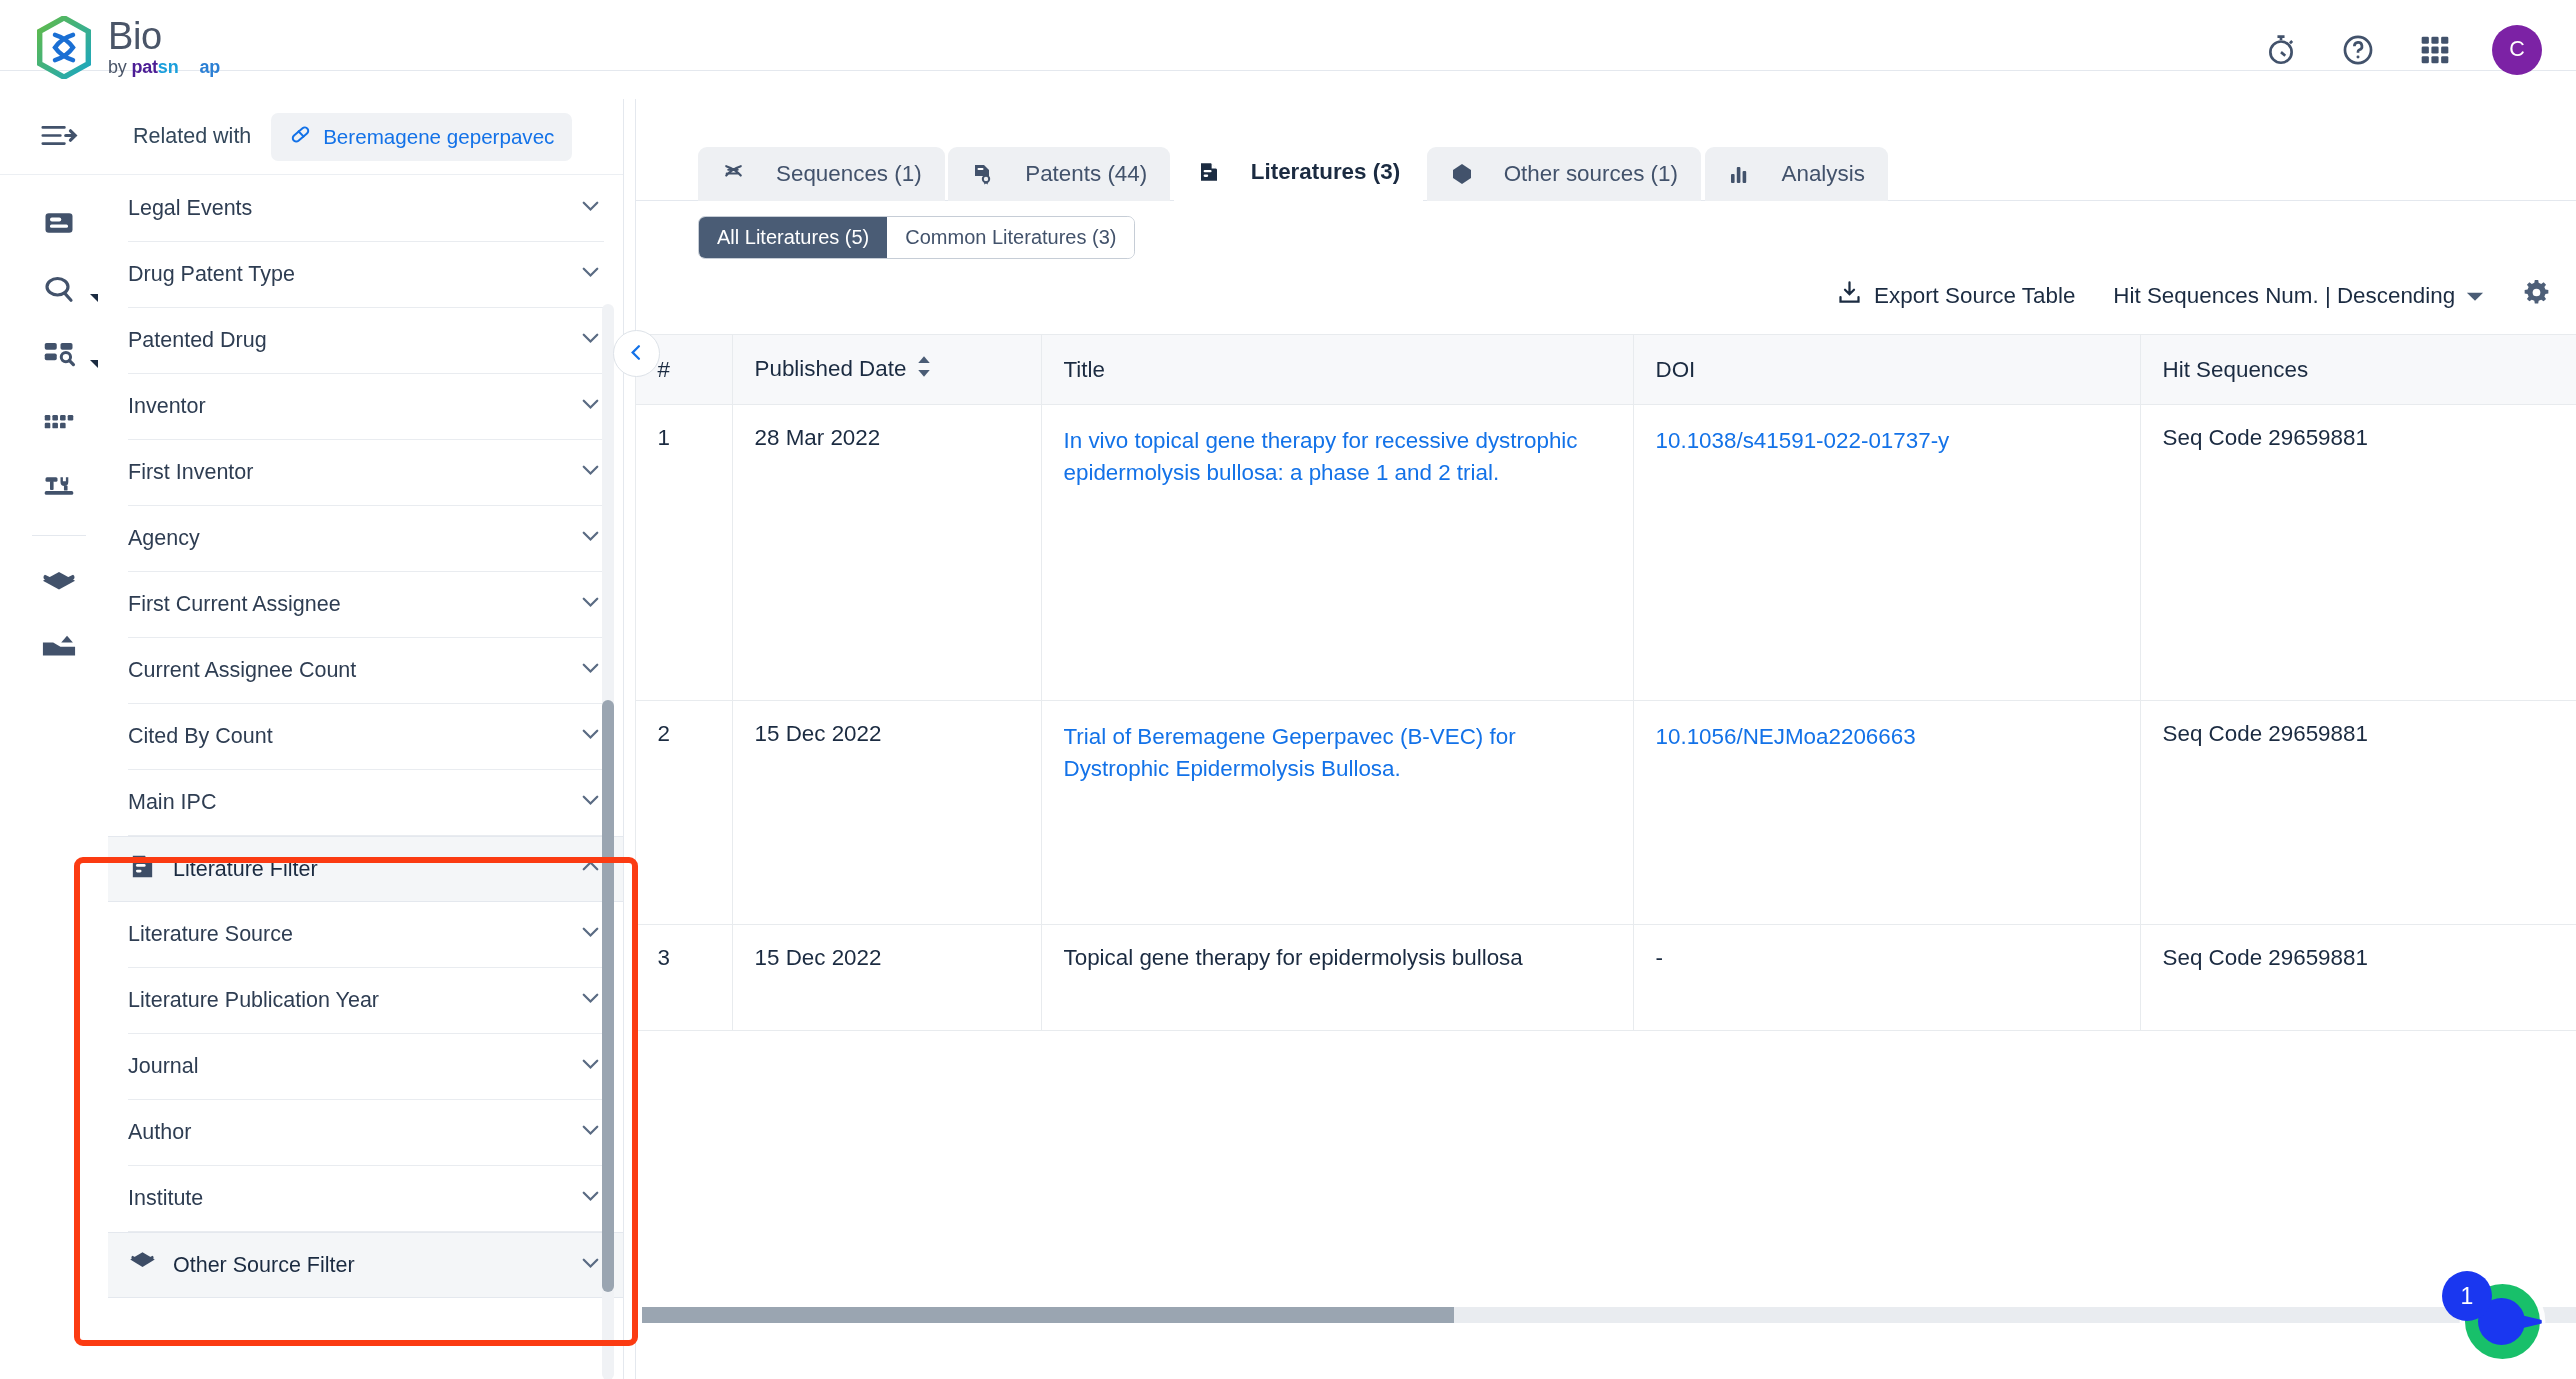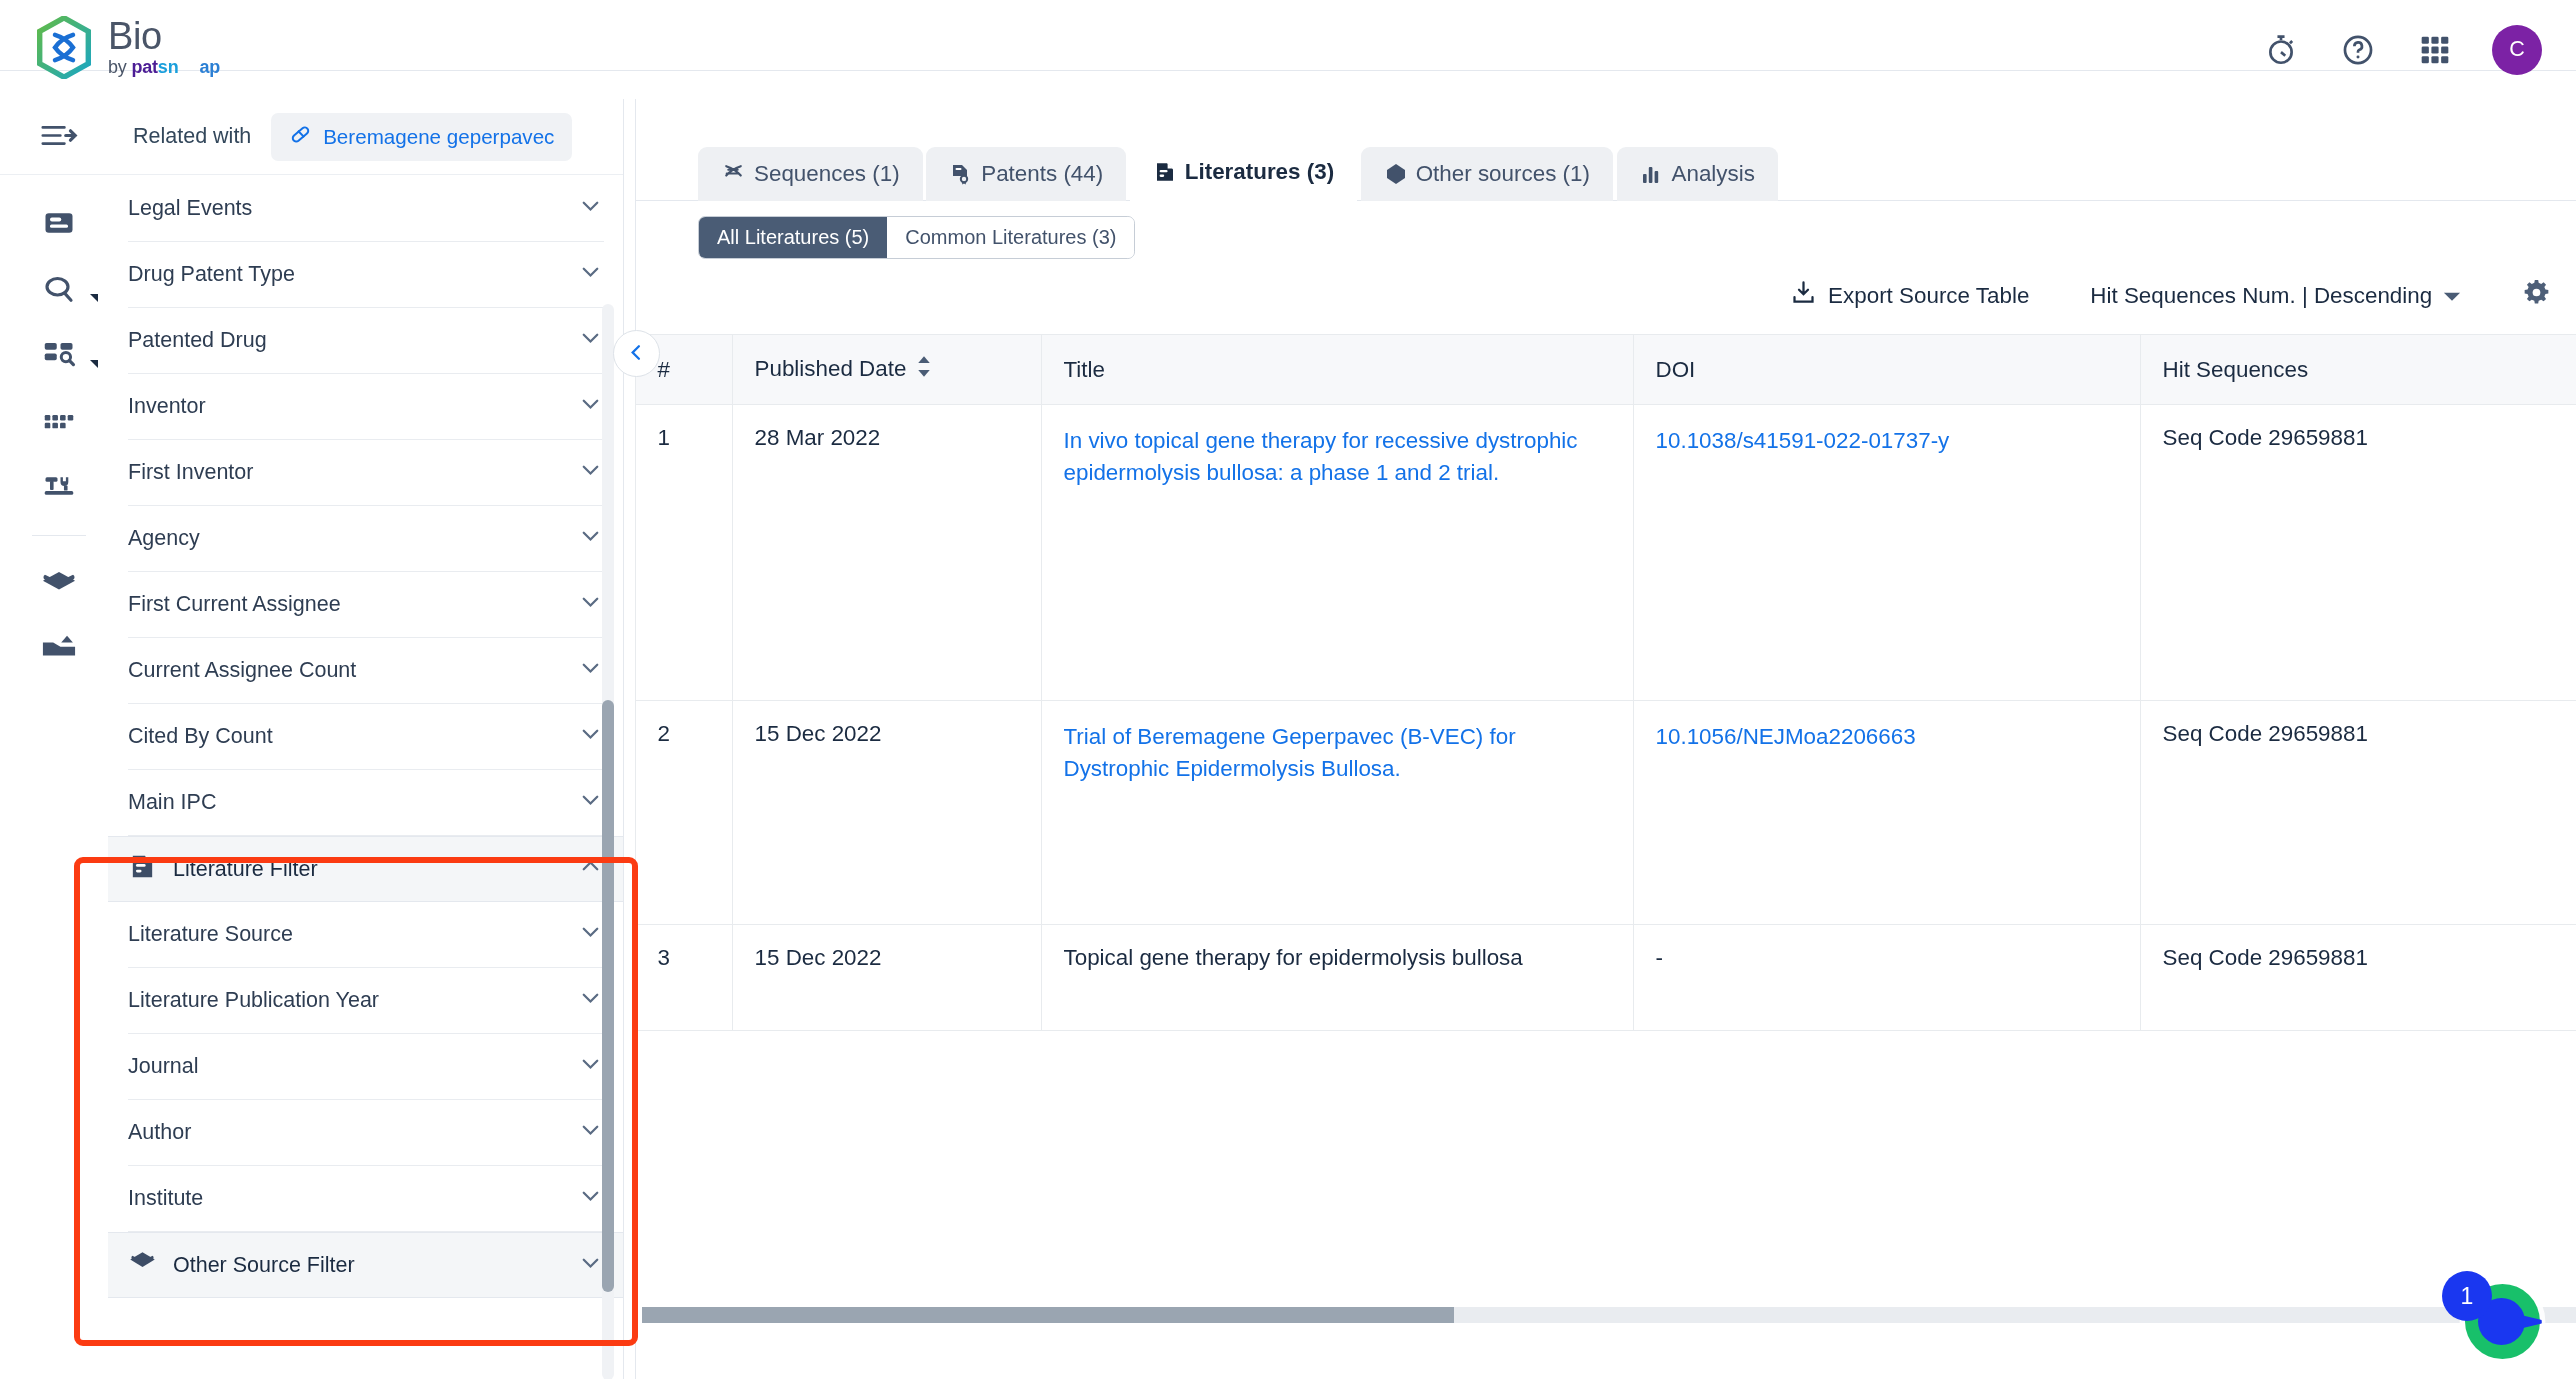--- a/index.html
+++ b/index.html
@@ -66,33 +66,33 @@
     border:6.3px solid #fb3b12; border-radius:9px; pointer-events:none; z-index:50; }
 
   
   .main{ position:absolute; left:635px; top:99px; right:0; bottom:0; background:#fff; }
   .collapse-btn{ position:absolute; left:-22.4px; top:231px; width:47px; height:47px;
     border-radius:50%; background:#fff; border:0.9px solid #dde2e8; z-index:40;
     display:flex; align-items:center; justify-content:center; color:#1372e8; cursor:pointer; }
 
   .tabstrip{ position:absolute; left:0; top:43px; height:59px; display:flex;
     align-items:flex-end; gap:3.6px; padding-left:63px; }
-  .tab{ height:54px; display:flex; align-items:center; gap:8px; padding:0 23px;
+  .tab{ height:54px; display:flex; align-items:center; gap:30px; padding:0 23px;
     background:#eef0f3; border-radius:9px 9px 0 0; font-size:22.4px; color:#42526b;
     cursor:pointer; white-space:nowrap; }
   .tab.active{ background:#fff; color:#1b2b41; font-weight:700; height:59px;
     box-shadow:0 -1.8px 0 #fff; }
   .tabs-baseline{ position:absolute; left:0; right:0; top:101px; height:0.9px; background:#e4e8ee; }
 
   .subtabs{ position:absolute; left:63px; top:117px; display:flex;
     border:0.9px solid #c6cdd6; border-radius:7.2px; overflow:hidden; }
   .subtab{ padding:9px 18px; font-size:20px; color:#42526b; background:#fff; cursor:pointer; white-space:nowrap;}
   .subtab.active{ background:#4a5c75; color:#fff; }
 
-  .toolbar{ position:absolute; right:25px; top:179px; display:flex; align-items:center; gap:61px; }
+  .toolbar{ position:absolute; right:25px; top:179px; display:flex; align-items:center; gap:38px; }
   .tb-item{ display:flex; align-items:center; gap:10.8px; font-size:22.4px; color:#1b2b41; cursor:pointer; }
 
   
   .tablewrap{ position:absolute; left:0; right:0; top:235px; bottom:108px; overflow:hidden; }
   table{ border-collapse:collapse; width:2054px; table-layout:fixed; }
   th{ background:#f7f8fa; font-size:22.4px; font-weight:400; color:#1b2b41;
     text-align:left; padding:20px 21.5px; border:0.9px solid #e8ebee; height:70px;}
   td{ font-size:22.4px; color:#1b2b41; padding:20px 21.5px; border:0.9px solid #e8ebee;
     vertical-align:top; }
   .c-num{ width:97px; } .c-date{ width:309px; } .c-title{ width:592px; }

